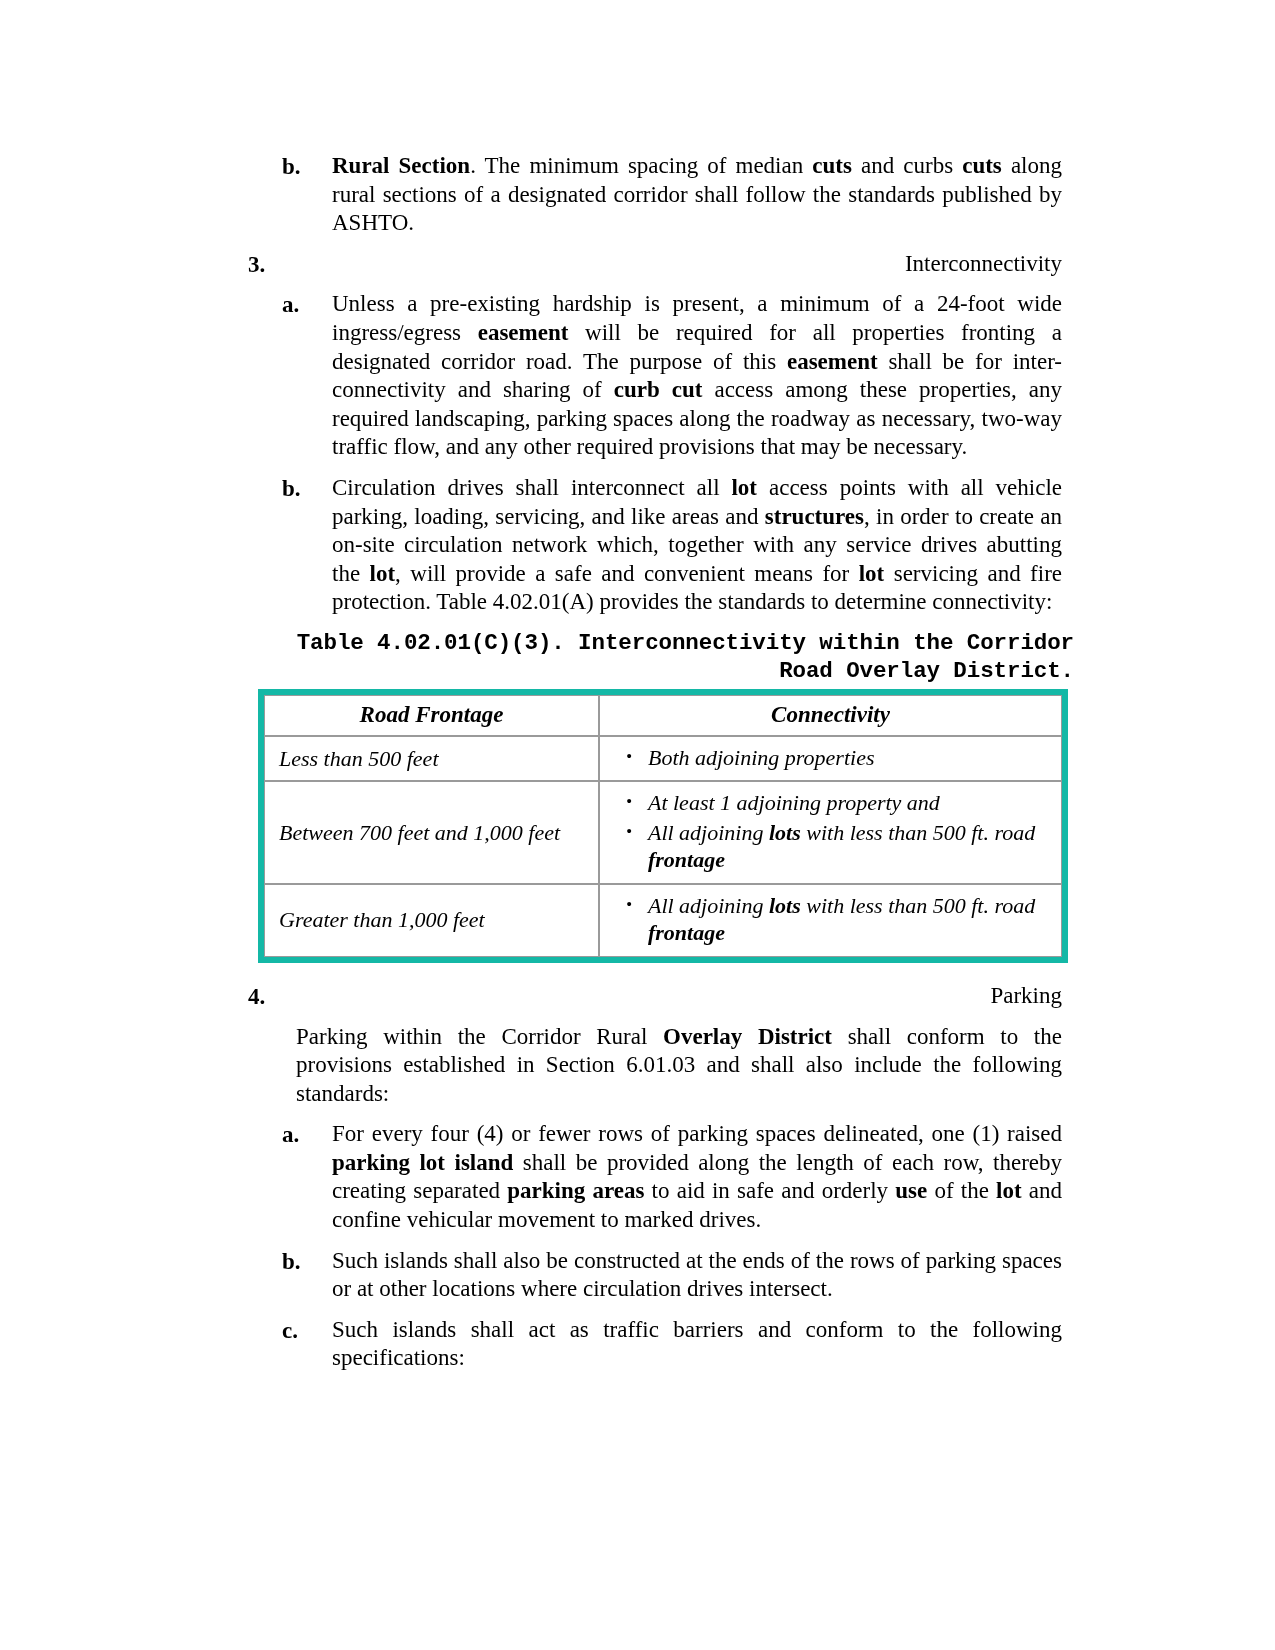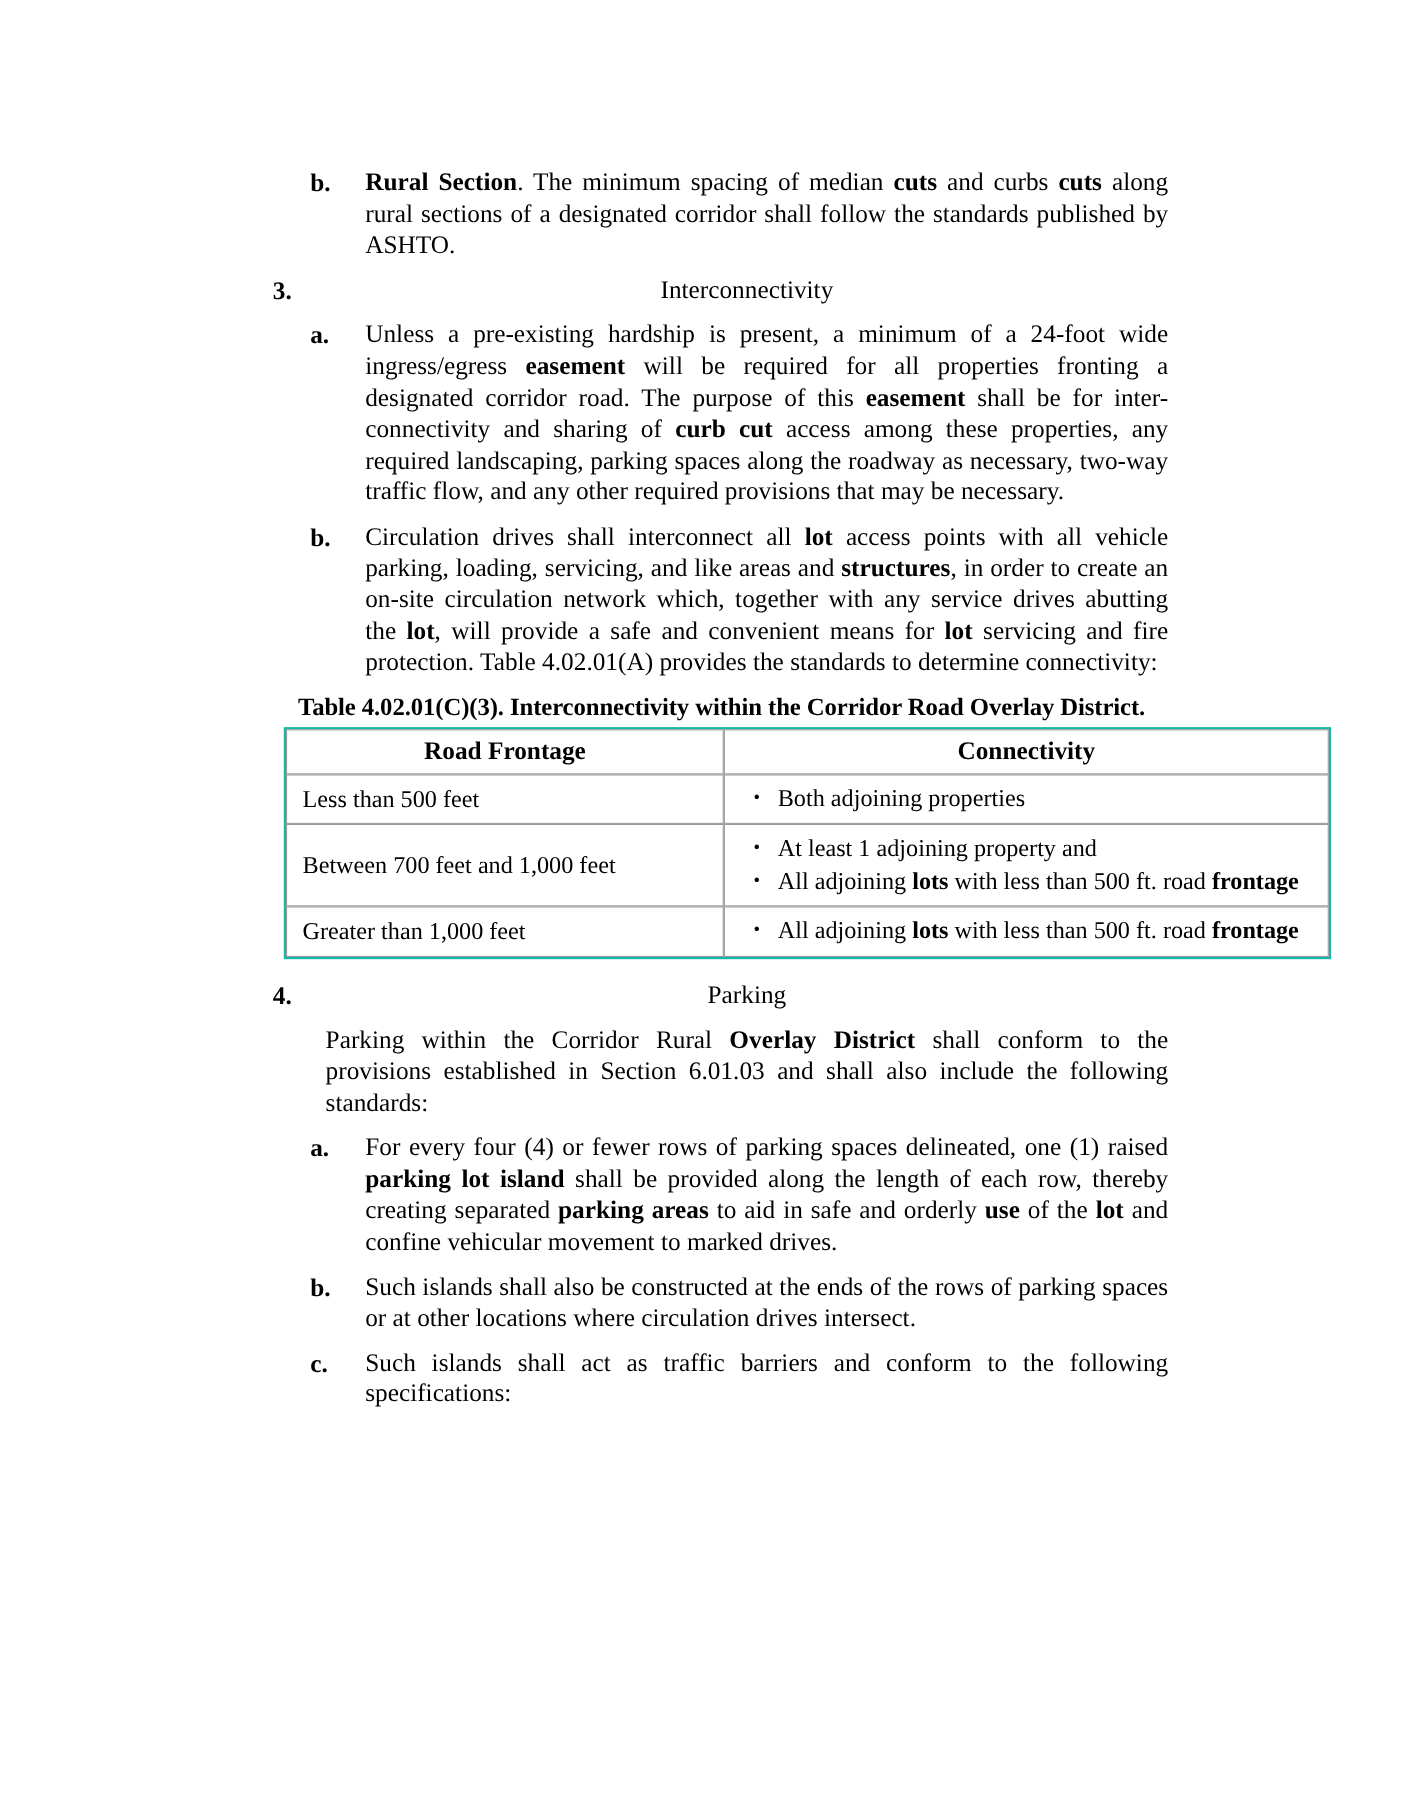--- a/index.html
+++ b/index.html
@@ -59,42 +59,44 @@
   }
   .para {
     font-size: 23px;
     line-height: 28.6px;
     text-align: justify;
     text-justify: inter-word;
     margin: 12px;
     hyphens: none;
   }
   .para.heading-line {
-    text-align: center;
+    text-align: right;
   }
   b, .b {
     font-weight: bold;
   }
 
   
   .table-caption {
     font-size: 22.5px;
     line-height: 28px;
     font-weight: bold;
     margin: 9px 0 4px 0;
-    text-align: center;
+    text-align: right;
     letter-spacing: -0.1px;
+    font-family: Liberation Mono, monospace;
   }
   table.cro {
     border-collapse: separate;
     border-spacing: 0;
-    width: 952px;
+    width: 810px;
     margin-left: 20px;
-    border: 2px solid #14b8a6;
+    border: 6px solid #14b8a6;
     background: #ffffff;
+    font-style: italic;
   }
   table.cro td, table.cro th {
     border: 1px solid #9a9a9a;
     vertical-align: middle;
     padding: 6px 10px 7px 14px;
     font-size: 22px;
     line-height: 27px;
     font-weight: normal;
   }
   table.cro thead th {

